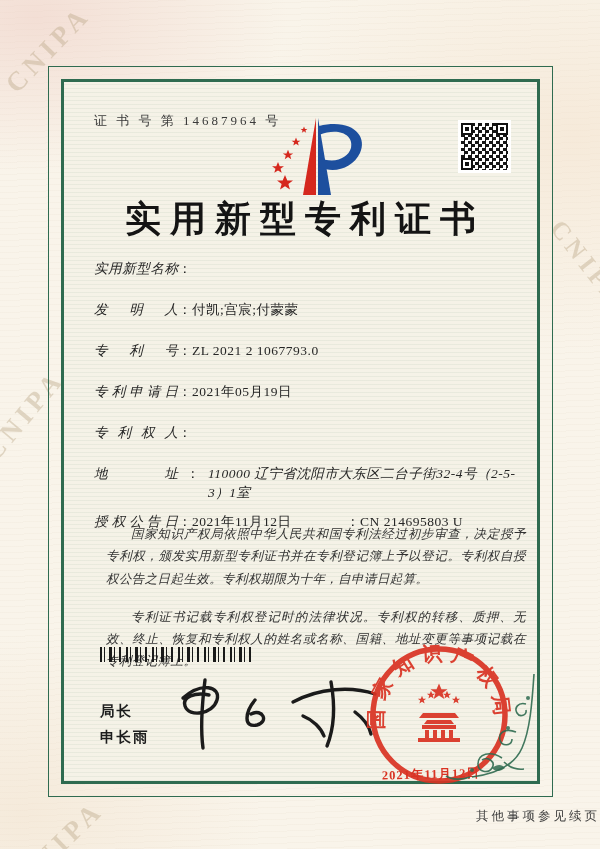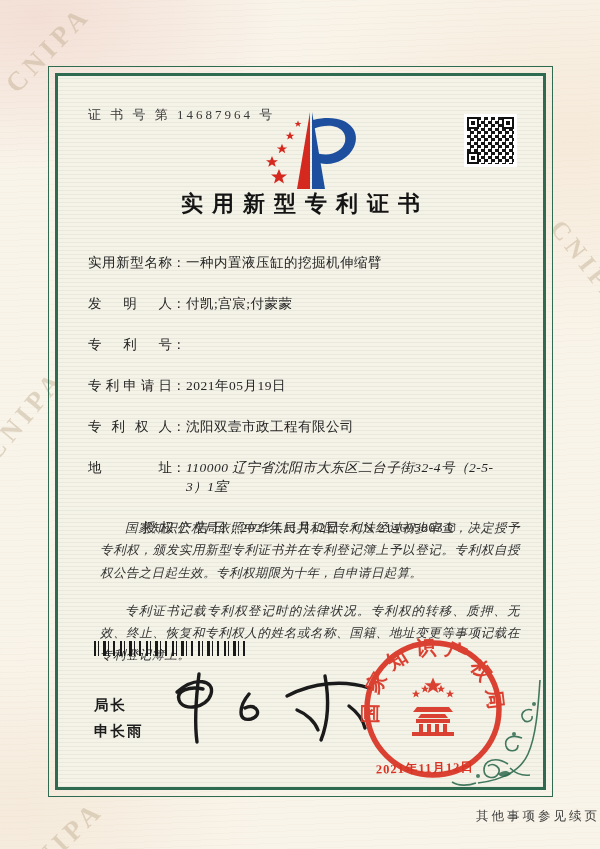--- a/index.html
+++ b/index.html
@@ -19,21 +19,21 @@
     font-family:"Liberation Serif",serif;
   }
   .wm1{left:-6px;top:34px;transform:rotate(-46deg);}
   .wm2{left:536px;top:250px;transform:rotate(52deg);font-size:25px;}
   .wm3{left:-30px;top:400px;transform:rotate(-50deg);}
   .wm4{left:6px;top:828px;transform:rotate(-44deg);}
   .wm5{left:318px;top:540px;transform:rotate(48deg);color:rgba(186,164,132,.18);}
 
   .frame-outer{
     position:absolute;left:48px;top:66px;width:505px;height:731px;
-    border:1px solid #2f6b50;padding:6px;box-sizing:border-box;
+    border:1px solid #2f6b50;padding:12px;box-sizing:border-box;
   }
   .frame-inner{
     position:relative;width:100%;height:100%;box-sizing:border-box;
     border:3px solid #2f6b50;
     background:
       repeating-linear-gradient(0deg, rgba(74,128,96,.075) 0 1px, transparent 1px 4px),
       #f5f2e7;
   }
 
   .cert-no{position:absolute;left:30px;top:30px;font-size:13px;letter-spacing:3px;color:#3a3a3a;}
@@ -43,30 +43,30 @@
                repeating-conic-gradient(#161616 0% 25%, transparent 0% 50%) 3px 2px/9px 9px;
   }
   .qf{position:absolute;width:8px;height:8px;border:2.6px solid #111;background:#fff;}
   .qf::after{content:"";position:absolute;left:1.6px;top:1.6px;width:4.5px;height:4.5px;background:#111;}
   .qf.tl{left:0;top:0;} .qf.tr{right:0;top:0;} .qf.bl{left:0;bottom:0;}
 
   .logo{position:absolute;left:196px;top:34px;width:112px;height:82px;}
 
   .title{
     position:absolute;left:0;top:113px;width:100%;text-align:center;
-    font-size:22px;font-weight:bold;letter-spacing:9px;color:#141414;text-indent:9px;
+    font-size:36px;font-weight:bold;letter-spacing:9px;color:#141414;text-indent:9px;
   }
 
   .fields{position:absolute;left:30px;top:177px;width:445px;font-size:13.5px;color:#262626;}
   .frow{display:flex;margin-bottom:22px;line-height:19px;}
-  .frow.addr{margin-bottom:22px;}
-  .flabel{display:inline-block;width:84px;flex:none;text-align:justify;text-align-last:justify;}
+  .frow.addr{margin-bottom:10px;gap:8px;}
+  .flabel{display:inline-block;width:84px;flex:none;text-align:justify;text-align-last:justify;font-style:italic;}
   .fcolon{flex:none;width:14px;}
   .fvalue{letter-spacing:.5px;}
-  .frow.grant .pair{display:flex;justify-content:flex-end;}
+  .frow.grant .pair{display:flex;}
   .frow.grant .pair.first{width:252px;flex:none;}
 
   .paras{position:absolute;left:26px;top:425px;width:452px;font-size:12.5px;
     line-height:1.78;color:#323232;text-align:justify;letter-spacing:.4px;}
   .paras p{margin:16px;text-indent:2em;font-style:italic;}
 
   .barcode{position:absolute;left:36px;top:565px;width:153px;height:15px;
     background:repeating-linear-gradient(90deg,
       #1a1a1a 0 2px, transparent 2px 4px,
       #1a1a1a 4px 5px, transparent 5px 9px,
@@ -126,40 +126,39 @@
     <use href="#st" transform="translate(18,52) scale(0.6)" fill="#d5281e"></use>
     <use href="#st" transform="translate(25,67) scale(0.8)" fill="#d5281e"></use>
   </svg>
 
   <div class="title">实用新型专利证书</div>
 
   <div class="fields">
     <div class="frow">
       <span class="flabel">实用新型名称</span>
           <span class="fcolon">：</span>
-          <span class="fvalue">一种内置液压缸的挖掘机伸缩臂</span>
     </div>
     <div class="frow">
       <span class="flabel">发明人</span>
           <span class="fcolon">：</span>
           <span class="fvalue">付凯;宫宸;付蒙蒙</span>
     </div>
     <div class="frow">
       <span class="flabel">专利号</span>
           <span class="fcolon">：</span>
+          <span class="fvalue">ZL 2021 2 1067793.0</span>
     </div>
     <div class="frow">
       <span class="flabel">专利申请日</span>
           <span class="fcolon">：</span>
           <span class="fvalue">2021年05月19日</span>
     </div>
     <div class="frow">
       <span class="flabel">专利权人</span>
           <span class="fcolon">：</span>
-          <span class="fvalue">沈阳双壹市政工程有限公司</span>
     </div>
     <div class="frow addr">
       <span class="flabel">地址</span>
           <span class="fcolon">：</span>
           <span class="fvalue" style="width:318px;font-style:italic;">110000 辽宁省沈阳市大东区二台子街32-4号（2-5-3）1室</span>
     </div>
     <div class="frow grant">
       <span class="pair first">
         <span class="flabel">授权公告日</span>
             <span class="fcolon">：</span>

